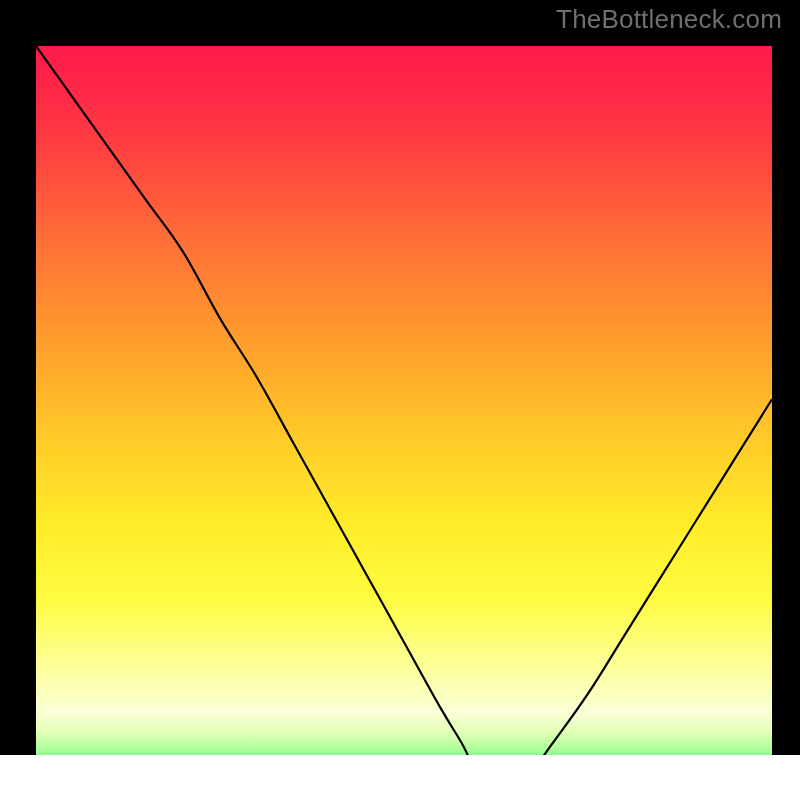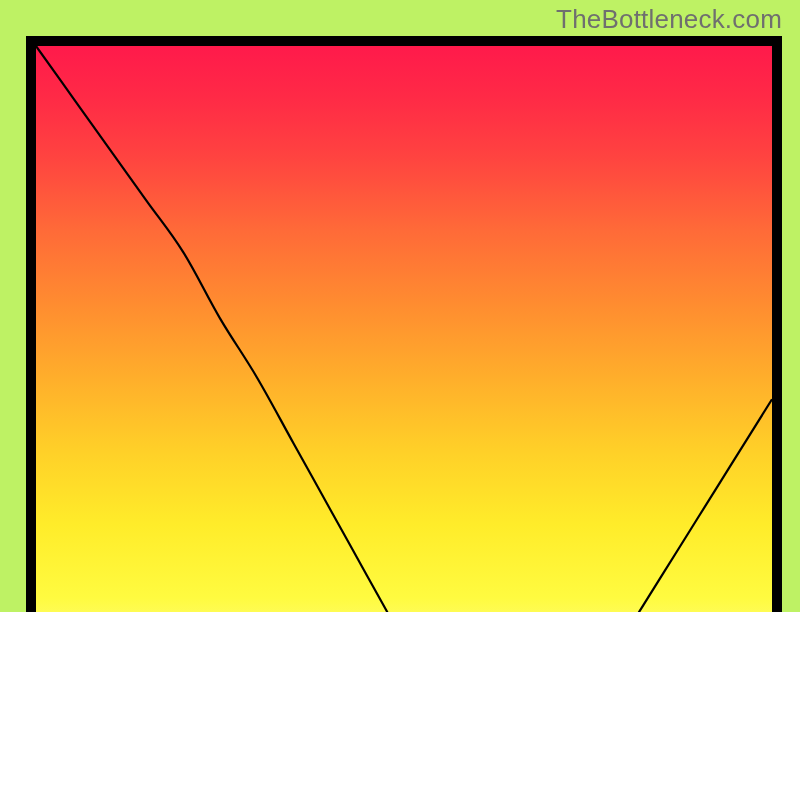--- a/index.html
+++ b/index.html
@@ -6,22 +6,22 @@
     margin: 0;
     padding: 0;
     width: 800px;
     height: 800px;
     background: #ffffff;
     font-family: Arial, Helvetica, sans-serif;
   }
   .frame {
     position: relative;
     width: 800px;
-    height: 612px;
-    background: #bef264;
+    height: 755px;
+    background: #000000;
     overflow: hidden;
   }
   .watermark {
     position: absolute;
     top: 4px;
     right: 18px;
     font-size: 26px;
     font-weight: 500;
     color: #6f6f6f;
     letter-spacing: 0.2px;

